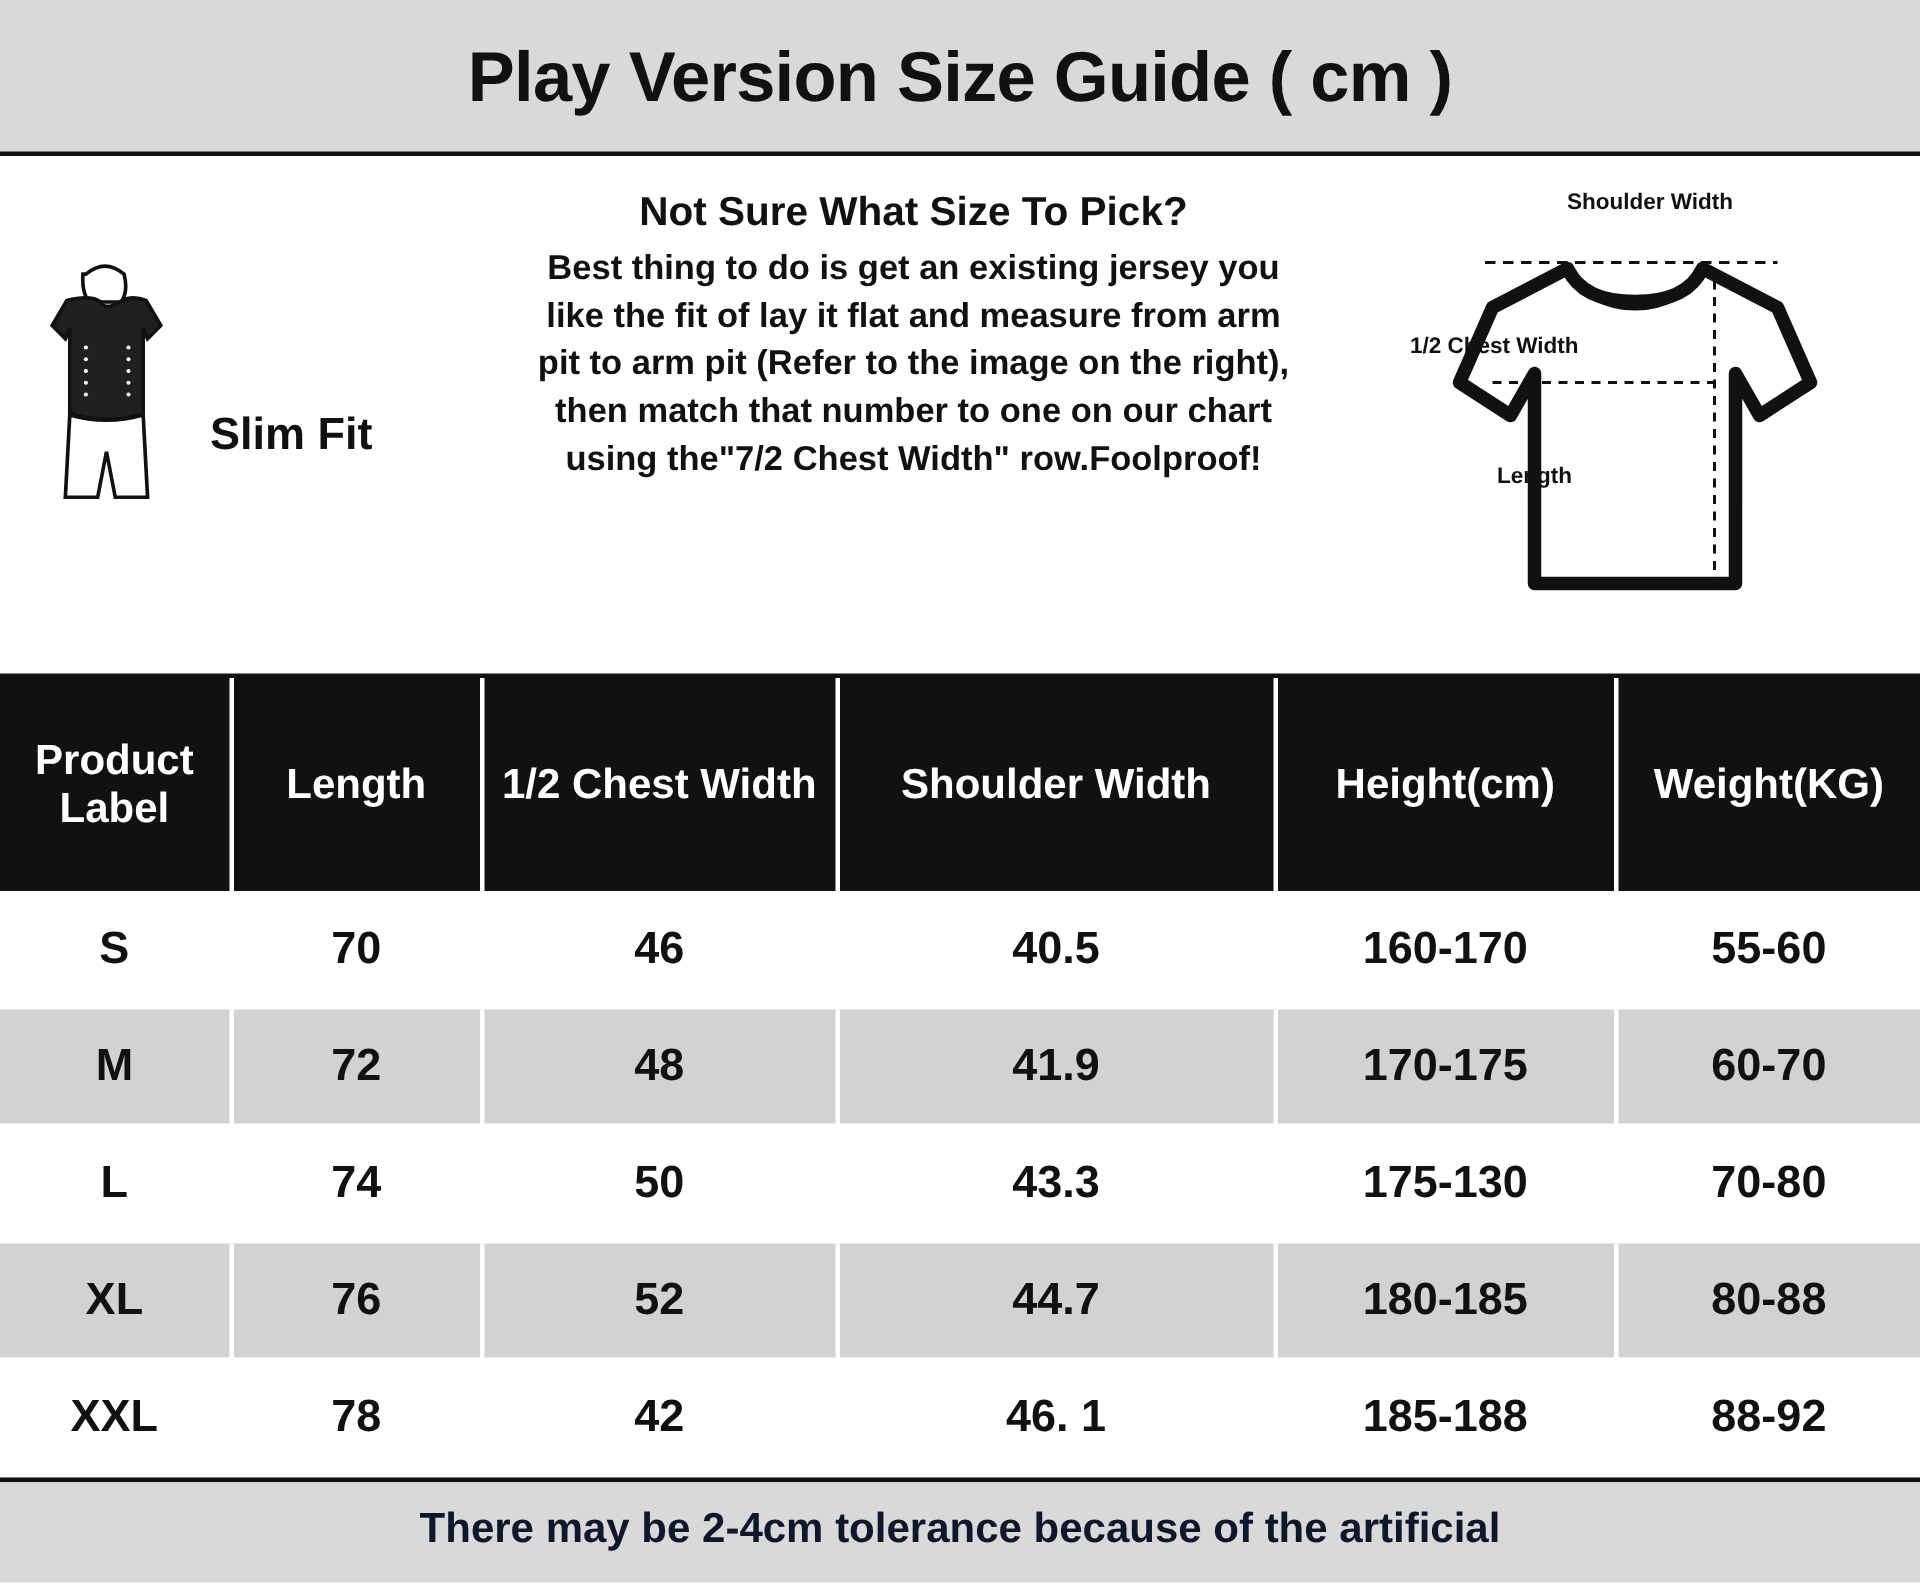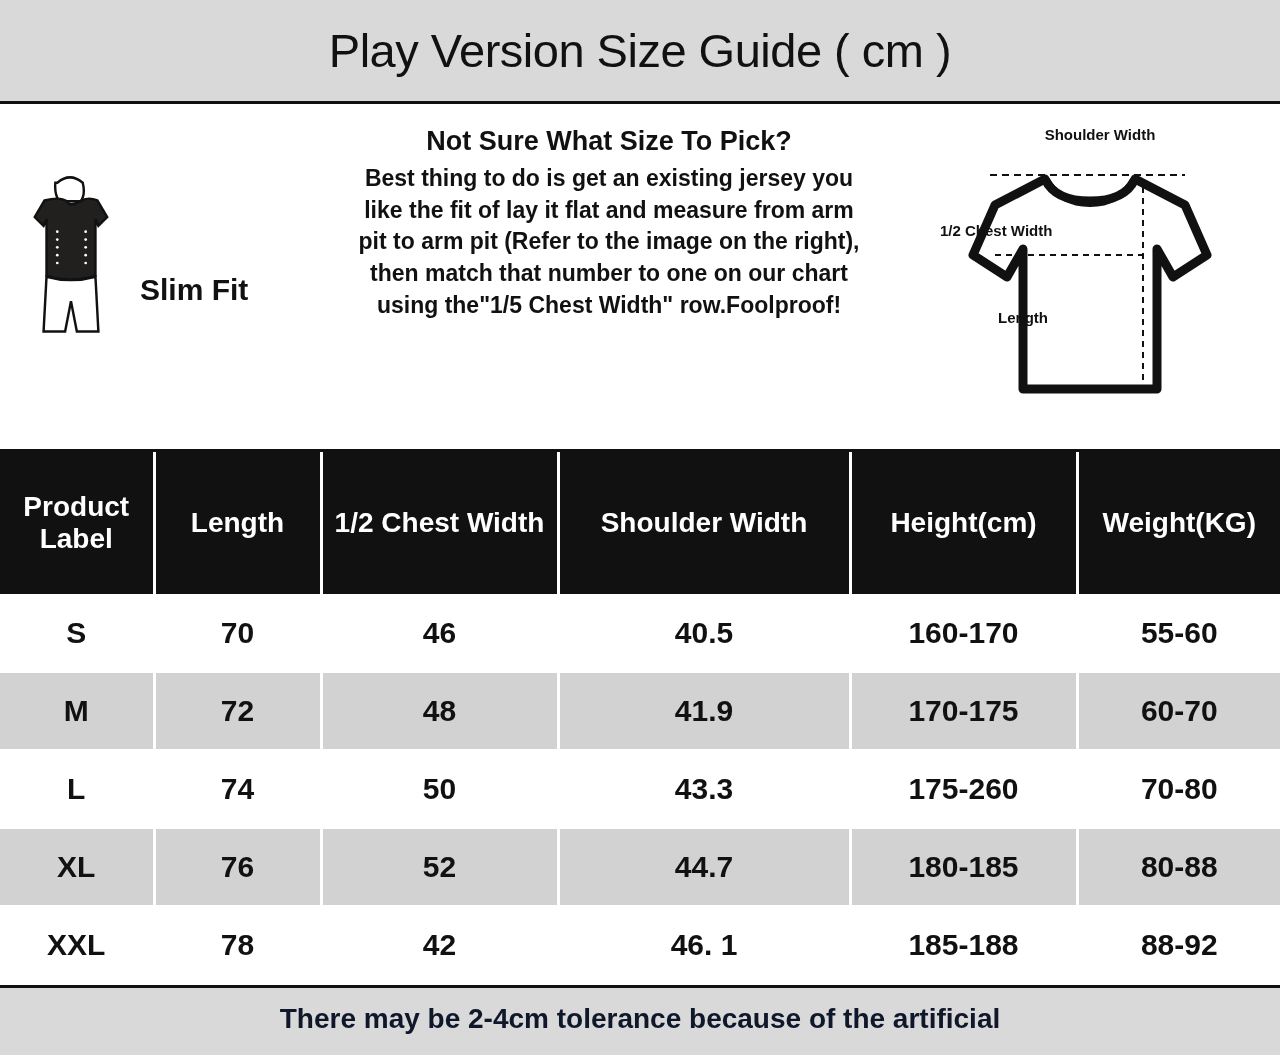--- a/index.html
+++ b/index.html
@@ -20,21 +20,21 @@
   .header {
     height: 104px;
     background: #d9d9d9;
     display: flex;
     align-items: center;
     justify-content: center;
     border-bottom: 3px solid #111;
   }
   .header-title {
     font-size: 47px;
-    font-weight: normal;
+    font-weight: bold;
     color: #111;
     letter-spacing: -0.5px;
     text-align: center;
   }
 
   
   .info-band {
     height: 348px;
     background: #ffffff;
     display: flex;
@@ -175,21 +175,21 @@
           <circle cx="86" cy="94" r="1.4"></circle>
         </g>
 
         <path d="M46 108 q25 7 50 0 l3 56 h-22 l-6 -31 -6 31 h-22 z" fill="#ffffff" stroke="#111" stroke-width="2.5"></path>
       </svg>
       <div class="fit-label">Slim Fit</div>
     </div>
 
     <div class="text-col">
       <div class="text-head">Not Sure What Size To Pick?</div>
-      <div class="text-body">Best thing to do is get an existing jersey you like the fit of lay it flat and measure from arm pit to arm pit (Refer to the image on the right), then match that number to one on our chart using the"1/5 Chest Width" row.Foolproof!</div>
+      <div class="text-body">Best thing to do is get an existing jersey you like the fit of lay it flat and measure from arm pit to arm pit (Refer to the image on the right), then match that number to one on our chart using the"7/2 Chest Width" row.Foolproof!</div>
     </div>
 
     <div class="shirt-col">
       <svg class="shirt-svg" viewBox="0 0 330 300">
 
         <line x1="55" y1="48" x2="250" y2="48" stroke="#111" stroke-width="2" stroke-dasharray="7 5"></line>
 
         <path d="M110 52 L60 78 L38 128 L72 150 L88 122 L88 262 L222 262 L222 122 L238 150 L272 128 L250 78 L200 52
                  q-10 22 -45 22 q-35 0 -45 -22 z" fill="#ffffff" stroke="#111" stroke-width="9" stroke-linejoin="round"></path>
 
@@ -240,21 +240,21 @@
         <td>48</td>
         <td>41.9</td>
         <td>170-175</td>
         <td>60-70</td>
       </tr>
       <tr class="odd">
         <td>L</td>
         <td>74</td>
         <td>50</td>
         <td>43.3</td>
-        <td>175-260</td>
+        <td>175-130</td>
         <td>70-80</td>
       </tr>
       <tr class="even">
         <td>XL</td>
         <td>76</td>
         <td>52</td>
         <td>44.7</td>
         <td>180-185</td>
         <td>80-88</td>
       </tr>

